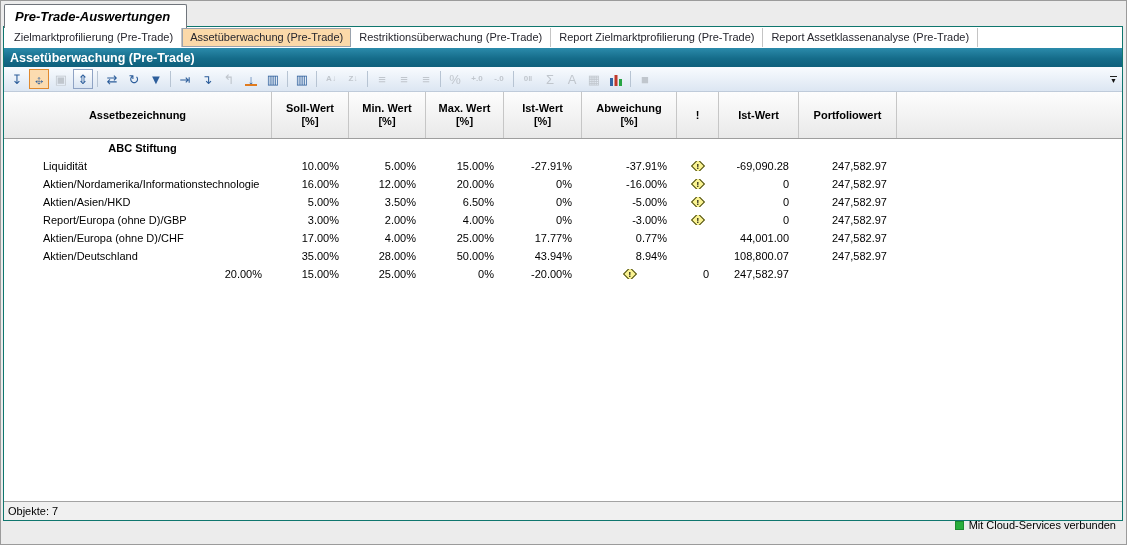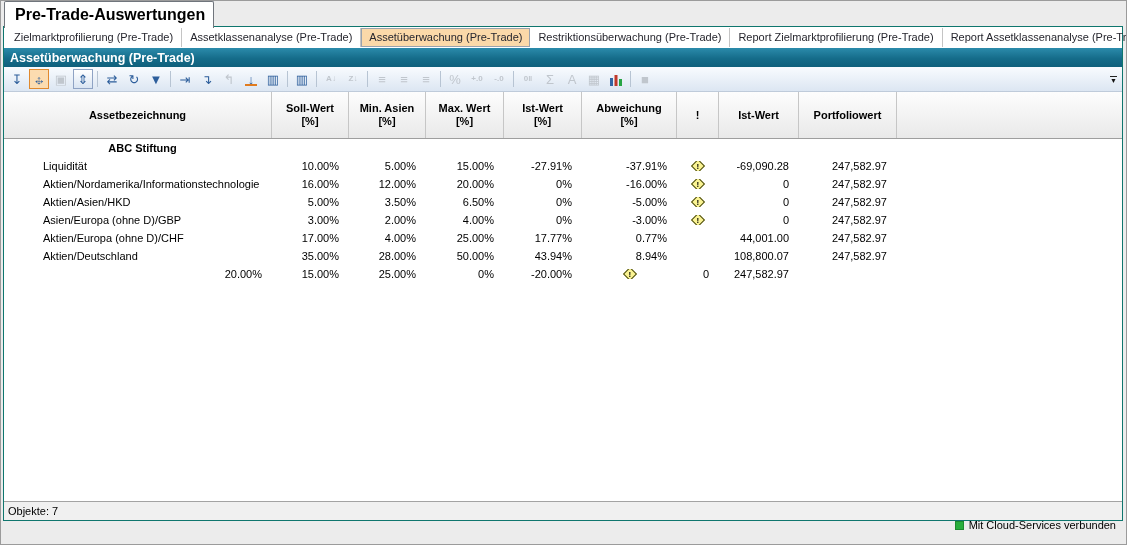--- a/index.html
+++ b/index.html
@@ -11,22 +11,23 @@
     font-family:"Liberation Sans", sans-serif;
     font-size:11px; color:#000;
     position:relative; overflow:hidden;
   }
 
   
   .main-tab-row { height:26px; display:flex; align-items:flex-end; padding-left:3px; position:relative; z-index:2; }
   .main-tab {
     background:#FFFFFF; border:1px solid #70757C; border-bottom:none;
     border-radius:2px 2px 0 0;
-    font-weight:bold; font-size:16px; padding:4px 8px 4px 10px;
+    font-weight:bold; font-size:13px; padding:4px 16px 4px 10px;
     margin-bottom:-1px;
+    font-style:italic;
   }
 
   
   .panel {
     position:absolute; left:2px; right:3px; top:25px; bottom:23px;
     background:#0ea5e9; border:1px solid #0f766e;
     display:flex; flex-direction:column; z-index:1;
   }
 
   
@@ -114,21 +115,20 @@
 <body>
 
 <div class="main-tab-row">
   <div class="main-tab">Pre-Trade-Auswertungen</div>
 </div>
 
 <div class="panel">
 
   <div class="subtab-row" id="subtab-row">
       <div class="subtab">Zielmarktprofilierung (Pre-Trade)</div>
-      <div class="subtab">Assetklassenanalyse (Pre-Trade)</div>
       <div class="subtab active">Assetüberwachung (Pre-Trade)</div>
       <div class="subtab">Restriktionsüberwachung (Pre-Trade)</div>
       <div class="subtab">Report Zielmarktprofilierung (Pre-Trade)</div>
       <div class="subtab">Report Assetklassenanalyse (Pre-Trade)</div>
     </div>
 
   <div class="titlebar">
     <span>Assetüberwachung (Pre-Trade)</span>
   </div>
 
@@ -185,21 +185,21 @@
 
   <div class="thead grid-cols" id="thead">
       <div class="th">
         <span>Assetbezeichnung</span>
       </div>
       <div class="th">
         <span>Soll-Wert</span>
         <span>[%]</span>
       </div>
       <div class="th">
-        <span>Min. Asien</span>
+        <span>Min. Wert</span>
         <span>[%]</span>
       </div>
       <div class="th">
         <span>Max. Wert</span>
         <span>[%]</span>
       </div>
       <div class="th">
         <span>Ist-Wert</span>
         <span>[%]</span>
       </div>
@@ -269,21 +269,21 @@
         <div class="td num">-5.00%</div>
         <div class="td warn-cell">
           <span class="diamond">
             <b>!</b>
           </span>
         </div>
         <div class="td num">0</div>
         <div class="td num">247,582.97</div>
       </div>
       <div class="trow grid-cols">
-        <div class="td name lvl2">Asien/Europa (ohne D)/GBP</div>
+        <div class="td name lvl2">Report/Europa (ohne D)/GBP</div>
         <div class="td num">3.00%</div>
         <div class="td num">2.00%</div>
         <div class="td num">4.00%</div>
         <div class="td num">0%</div>
         <div class="td num">-3.00%</div>
         <div class="td warn-cell">
           <span class="diamond">
             <b>!</b>
           </span>
         </div>

